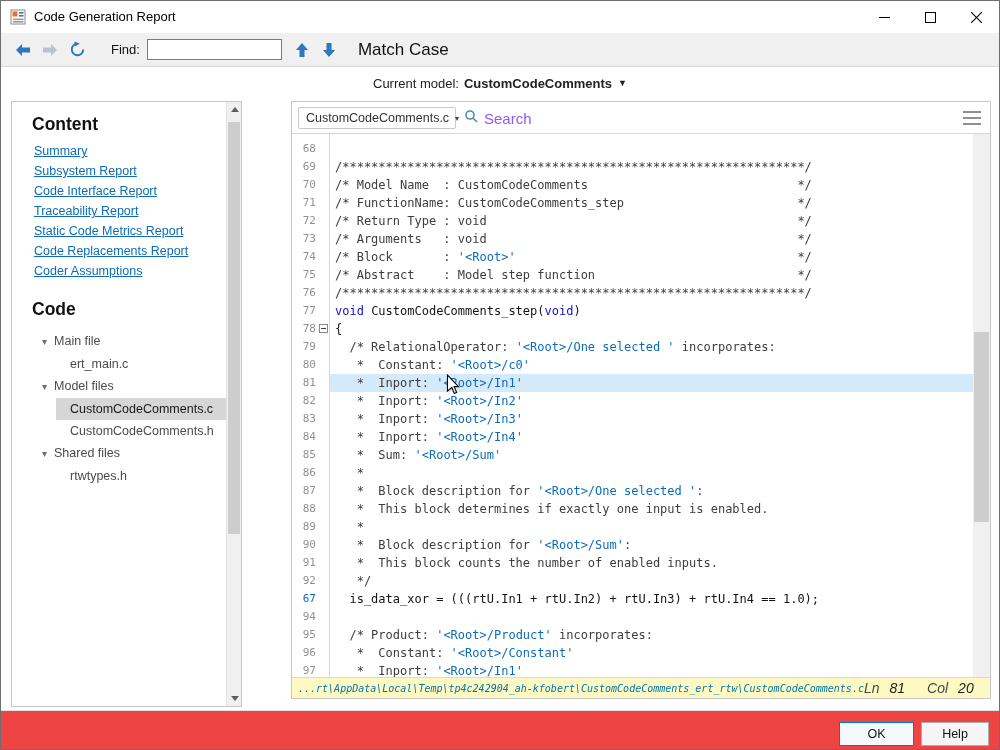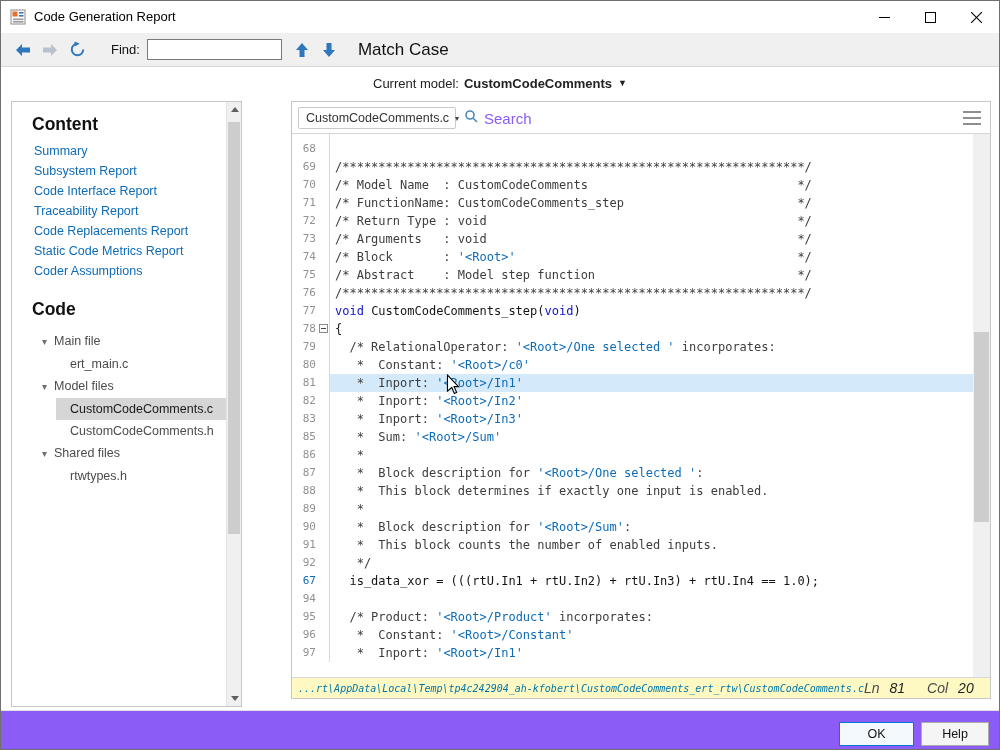--- a/index.html
+++ b/index.html
@@ -29,21 +29,21 @@
   .modelname { font-weight:bold; margin-left:5px; }
   .mcaret { font-size:9px; color:#222; margin-left:6px; }
 
   
   .sidebar { position:absolute; left:10px; top:100px; width:231px; height:606px; background:#fff;
              border:1px solid #c7c7c7; overflow:hidden; }
   .sb-inner { position:absolute; left:0; top:0; right:15px; bottom:0; padding-top:12px; }
   .sb-h { font-size:17.5px; font-weight:bold; color:#111; padding-left:20px; }
   .sb-h2 { margin-top:18px; }
   .linklist { margin-top:6px; }
-  .slink { font-size:12.5px; line-height:20px; color:#0d6bb8; padding-left:22px; cursor:pointer; white-space:nowrap; }
+  .slink { font-size:12.5px; line-height:20px; color:#0d6bb8; padding-left:22px; cursor:pointer; white-space:nowrap;text-decoration:underline; }
   .tree { margin-top:10px; }
   .trow { font-size:12.5px; line-height:22px; color:#4c4c4c; white-space:nowrap; cursor:default; }
   .trow.group { padding-left:30px; }
   .trow.file { margin-left:44px; padding-left:14px; }
   .trow.file.selected { background:#d6d6d6; color:#1a1a1a; }
   .tri { display:inline-block; font-size:10px; color:#6e6e6e; margin-right:7px; }
   .sb-scroll { position:absolute; right:0; top:0; bottom:0; width:15px; background:#f0f0f0; border-left:1px solid #e4e4e4; }
   .sb-arrow { position:absolute; left:0; width:15px; height:15px; display:flex; align-items:center; justify-content:center; }
   .sb-up { top:0; } .sb-down { bottom:0; }
   .sb-up::after { content:""; border-left:4px solid transparent; border-right:4px solid transparent; border-bottom:5px solid #5f5f5f; }
@@ -82,21 +82,21 @@
   .cp-thumb { position:absolute; left:1px; right:1px; top:198px; height:190px; background:#cdcdcd; }
 
   .cp-status { position:absolute; left:0; right:0; bottom:0; height:21px; background:#fef9c3; border-top:1px solid #d8d8d8;
                display:flex; align-items:center; justify-content:space-between;font-style:italic; }
   .spath { font-family:"DejaVu Sans Mono","Liberation Mono",monospace; font-size:10px; color:#0076a8; margin-left:6px; white-space:nowrap; }
   .spos { display:flex; align-items:center; margin-right:28px; font-size:14px; color:#4a4a4a; }
   .spos .snum { color:#1e1e1e; margin:0 0 0 10px; }
   .spos .slabel2 { margin-left:22px; }
 
   
-  .footer { position:absolute; left:0; right:0; bottom:0; height:39px; background:#8b5cf6; border-top:1px solid #e2e2e2; }
+  .footer { position:absolute; left:0; right:0; bottom:0; height:39px; background:#ef4444; border-top:1px solid #e2e2e2; }
   .btn { position:absolute; top:11px; height:24px; font-size:12.5px; color:#111; text-align:center;
          font-family:"Liberation Sans","DejaVu Sans",sans-serif; }
   .btn.ok { right:85px; width:75px; background:#f4f9fd; border:1px solid #0078d7; }
   .btn.help { right:10px; width:68px; background:#f5f5f5; border:1px solid #ababab; }
 
   .cursor { position:absolute; left:445px; top:373px; }
 </style>
 </head>
 <body>
 
@@ -173,22 +173,22 @@
   </div>
 
   <div class="sidebar">
     <div class="sb-inner">
       <div class="sb-h">Content</div>
       <div class="linklist">
           <div class="slink">Summary</div>
           <div class="slink">Subsystem Report</div>
           <div class="slink">Code Interface Report</div>
           <div class="slink">Traceability Report</div>
+          <div class="slink">Static Code Metrics Report</div>
           <div class="slink">Code Replacements Report</div>
-          <div class="slink">Static Code Metrics Report</div>
           <div class="slink">Coder Assumptions</div>
         </div>
       <div class="sb-h sb-h2">Code</div>
       <div class="tree">
           <div class="trow group"><span class="tri">▾</span><span>Main file</span></div>
           <div class="trow file"><span>ert_main.c</span></div>
           <div class="trow group"><span class="tri">▾</span><span>Model files</span></div>
           <div class="trow file selected"><span>CustomCodeComments.c</span></div>
           <div class="trow file"><span>CustomCodeComments.h</span></div>
           <div class="trow group"><span class="tri">▾</span><span>Shared files</span></div>
@@ -307,20 +307,25 @@
             <span class="ln">82</span>
             <span class="fold"></span>
             <span class="ct"><span class="cm">   *  Inport: </span><span class="lk">'&lt;Root&gt;/In2'</span></span>
           </div>
           <div class="crow">
             <span class="ln">83</span>
             <span class="fold"></span>
             <span class="ct"><span class="cm">   *  Inport: </span><span class="lk">'&lt;Root&gt;/In3'</span></span>
           </div>
           <div class="crow">
+            <span class="ln">84</span>
+            <span class="fold"></span>
+            <span class="ct"><span class="cm">   *  Inport: </span><span class="lk">'&lt;Root&gt;/In4'</span></span>
+          </div>
+          <div class="crow">
             <span class="ln">85</span>
             <span class="fold"></span>
             <span class="ct"><span class="cm">   *  Sum: </span><span class="lk">'&lt;Root&gt;/Sum'</span></span>
           </div>
           <div class="crow">
             <span class="ln">86</span>
             <span class="fold"></span>
             <span class="ct"><span class="cm">   *</span></span>
           </div>
           <div class="crow">

